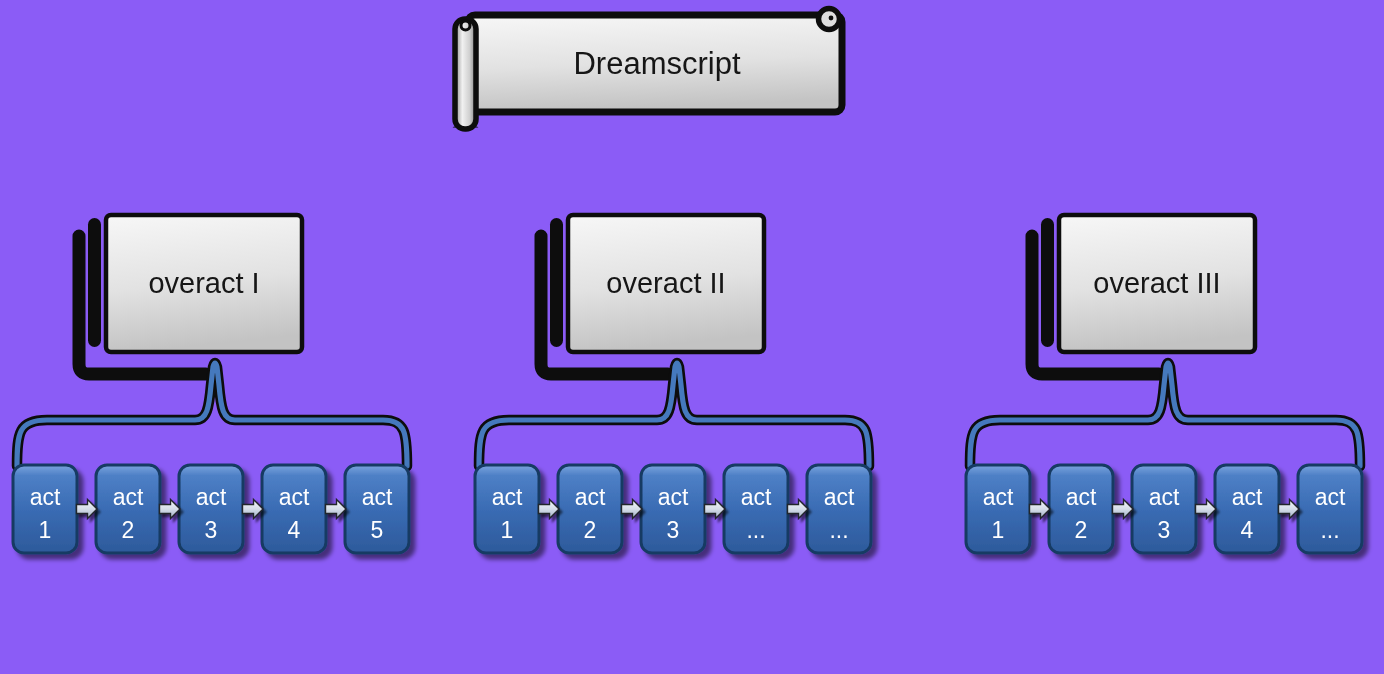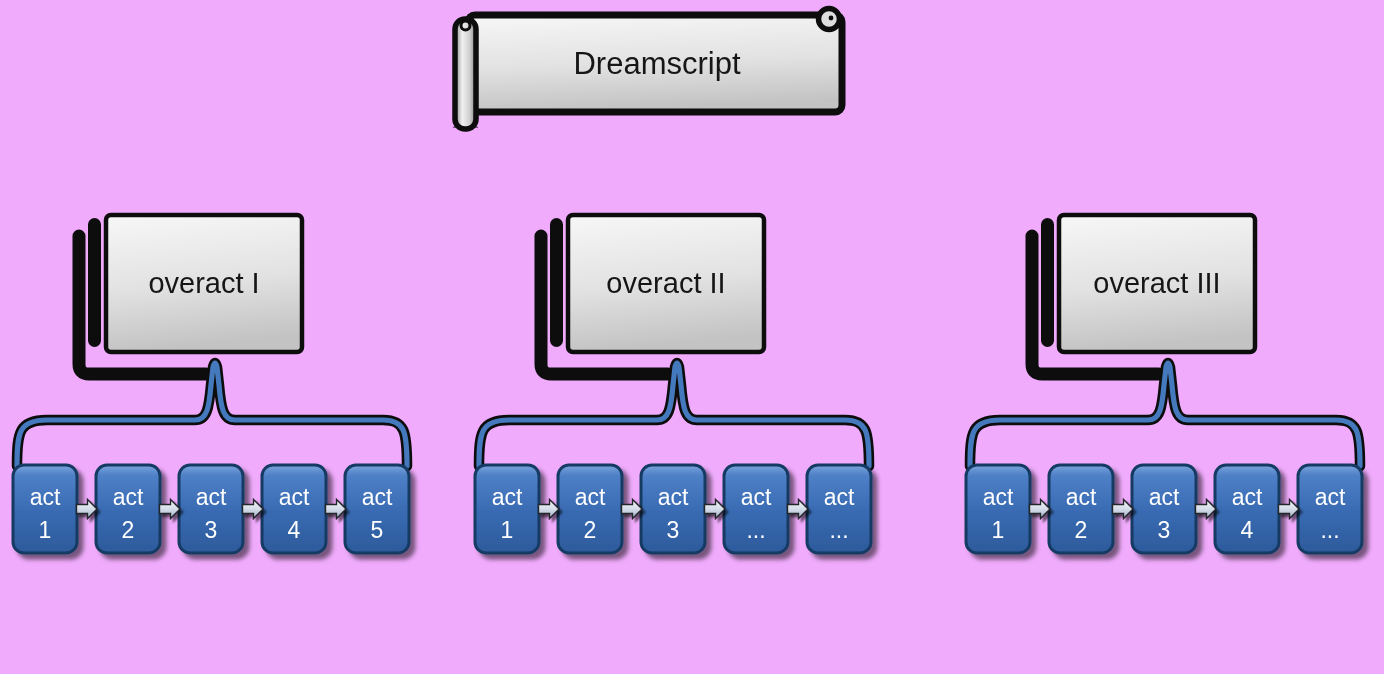--- a/index.html
+++ b/index.html
@@ -1,17 +1,17 @@
 <!DOCTYPE html>
 <html><head>
 <meta charset="utf-8">
 <style>
   html,body{margin:0;padding:0;}
   .canvas{
-    position:relative;width:1384px;height:674px;background:#f0abfc;
+    position:relative;width:1384px;height:674px;background:#8b5cf6;
     overflow:hidden;font-family:"Liberation Sans",sans-serif;
   }
   svg{position:absolute;overflow:visible;}
   .banner-svg{left:448px;top:4px;}
   .group-svg-0{left:5px;top:208px;}
   .group-svg-1{left:467px;top:208px;}
   .group-svg-2{left:958px;top:208px;}
   text{font-family:"Liberation Sans",sans-serif;}
   .title-t{fill:#161616;font-size:31px;}
   .label-t{fill:#161616;font-size:29px;}

